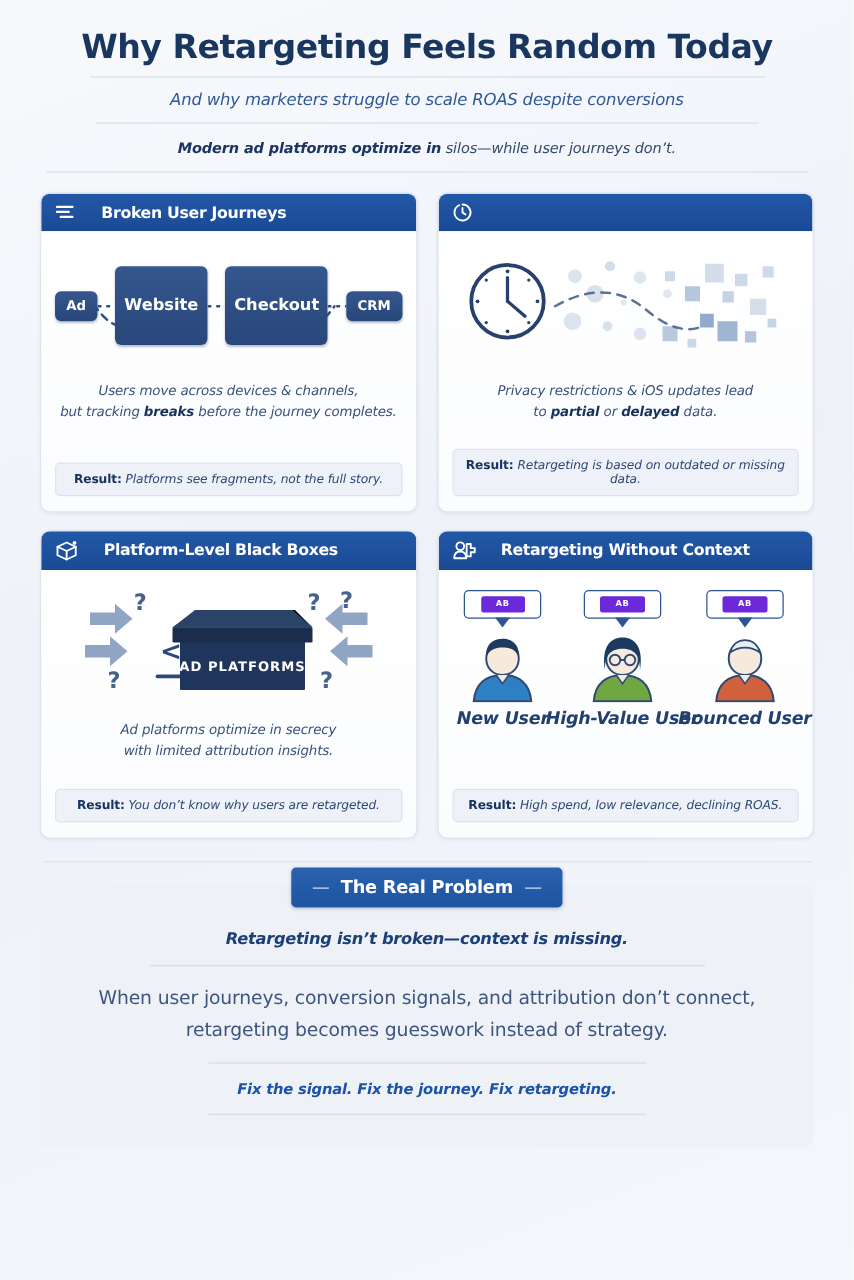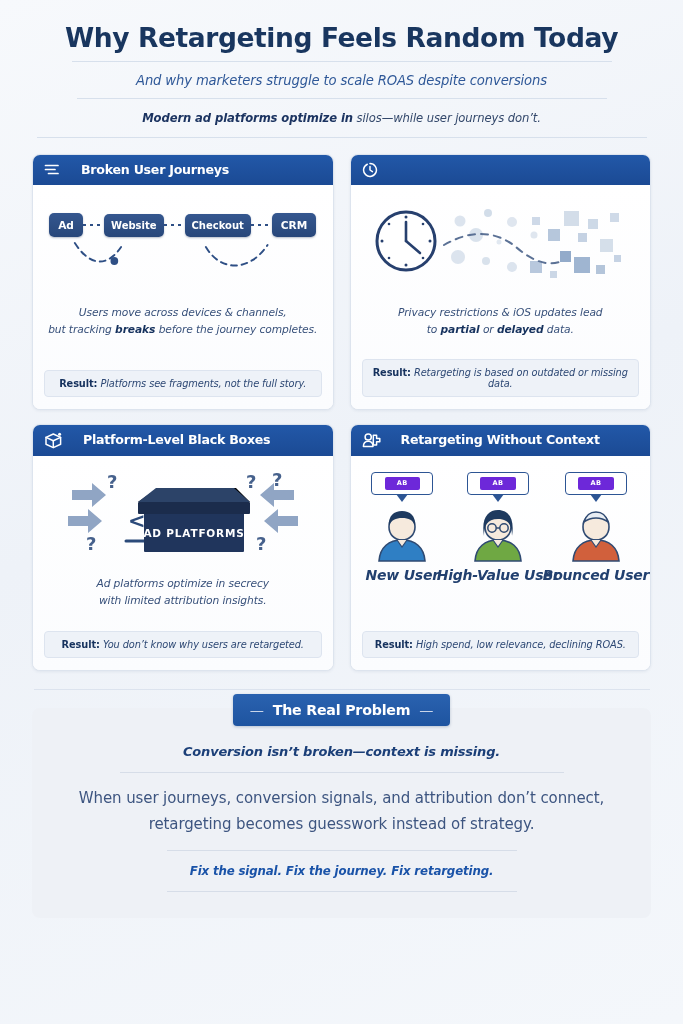--- a/index.html
+++ b/index.html
@@ -147,21 +147,21 @@
     background: #2e4f85;
     background: linear-gradient(180deg,#35578f 0%,#28477a 100%);
     color: #fff;
     border-radius: 5px;
     padding: 6px 9px;
     font-size: 10.6px;
     font-weight: 700;
     box-shadow: 0 1px 2px rgba(20,40,80,.3);
     white-space: nowrap;
   }
-  .chip.small { font-size: 10px; padding: 6px 7px; }
+  .chip.small { font-size: 13px; padding: 24px 7px; }
   .dashgap {
     width: 21px; height: 2px;
     background-image: linear-gradient(90deg,#2e4f85 50%, transparent 50%);
     background-size: 7px 2px;
   }
 
   
   .signal-wrap { width: 100%; display: flex; justify-content: center; }
 
   
@@ -493,21 +493,21 @@
 
   </div>
 
   <div class="divider-top"></div>
   <div class="panel">
     <div class="badge">
       <span class="dash">—</span>
       <span>The Real Problem</span>
       <span class="dash">—</span>
     </div>
-    <div class="p-lead">Conversion isn’t broken—context is missing.</div>
+    <div class="p-lead">Retargeting isn’t broken—context is missing.</div>
     <div class="p-rule r1"></div>
     <div class="p-body">
       <span>When user journeys, conversion signals, and attribution don’t connect,</span><br>
       <span>retargeting becomes guesswork instead of strategy.</span>
     </div>
     <div class="p-rule r2"></div>
     <div class="p-cta">Fix the signal. Fix the journey. Fix retargeting.</div>
     <div class="p-rule r3"></div>
   </div>
 

